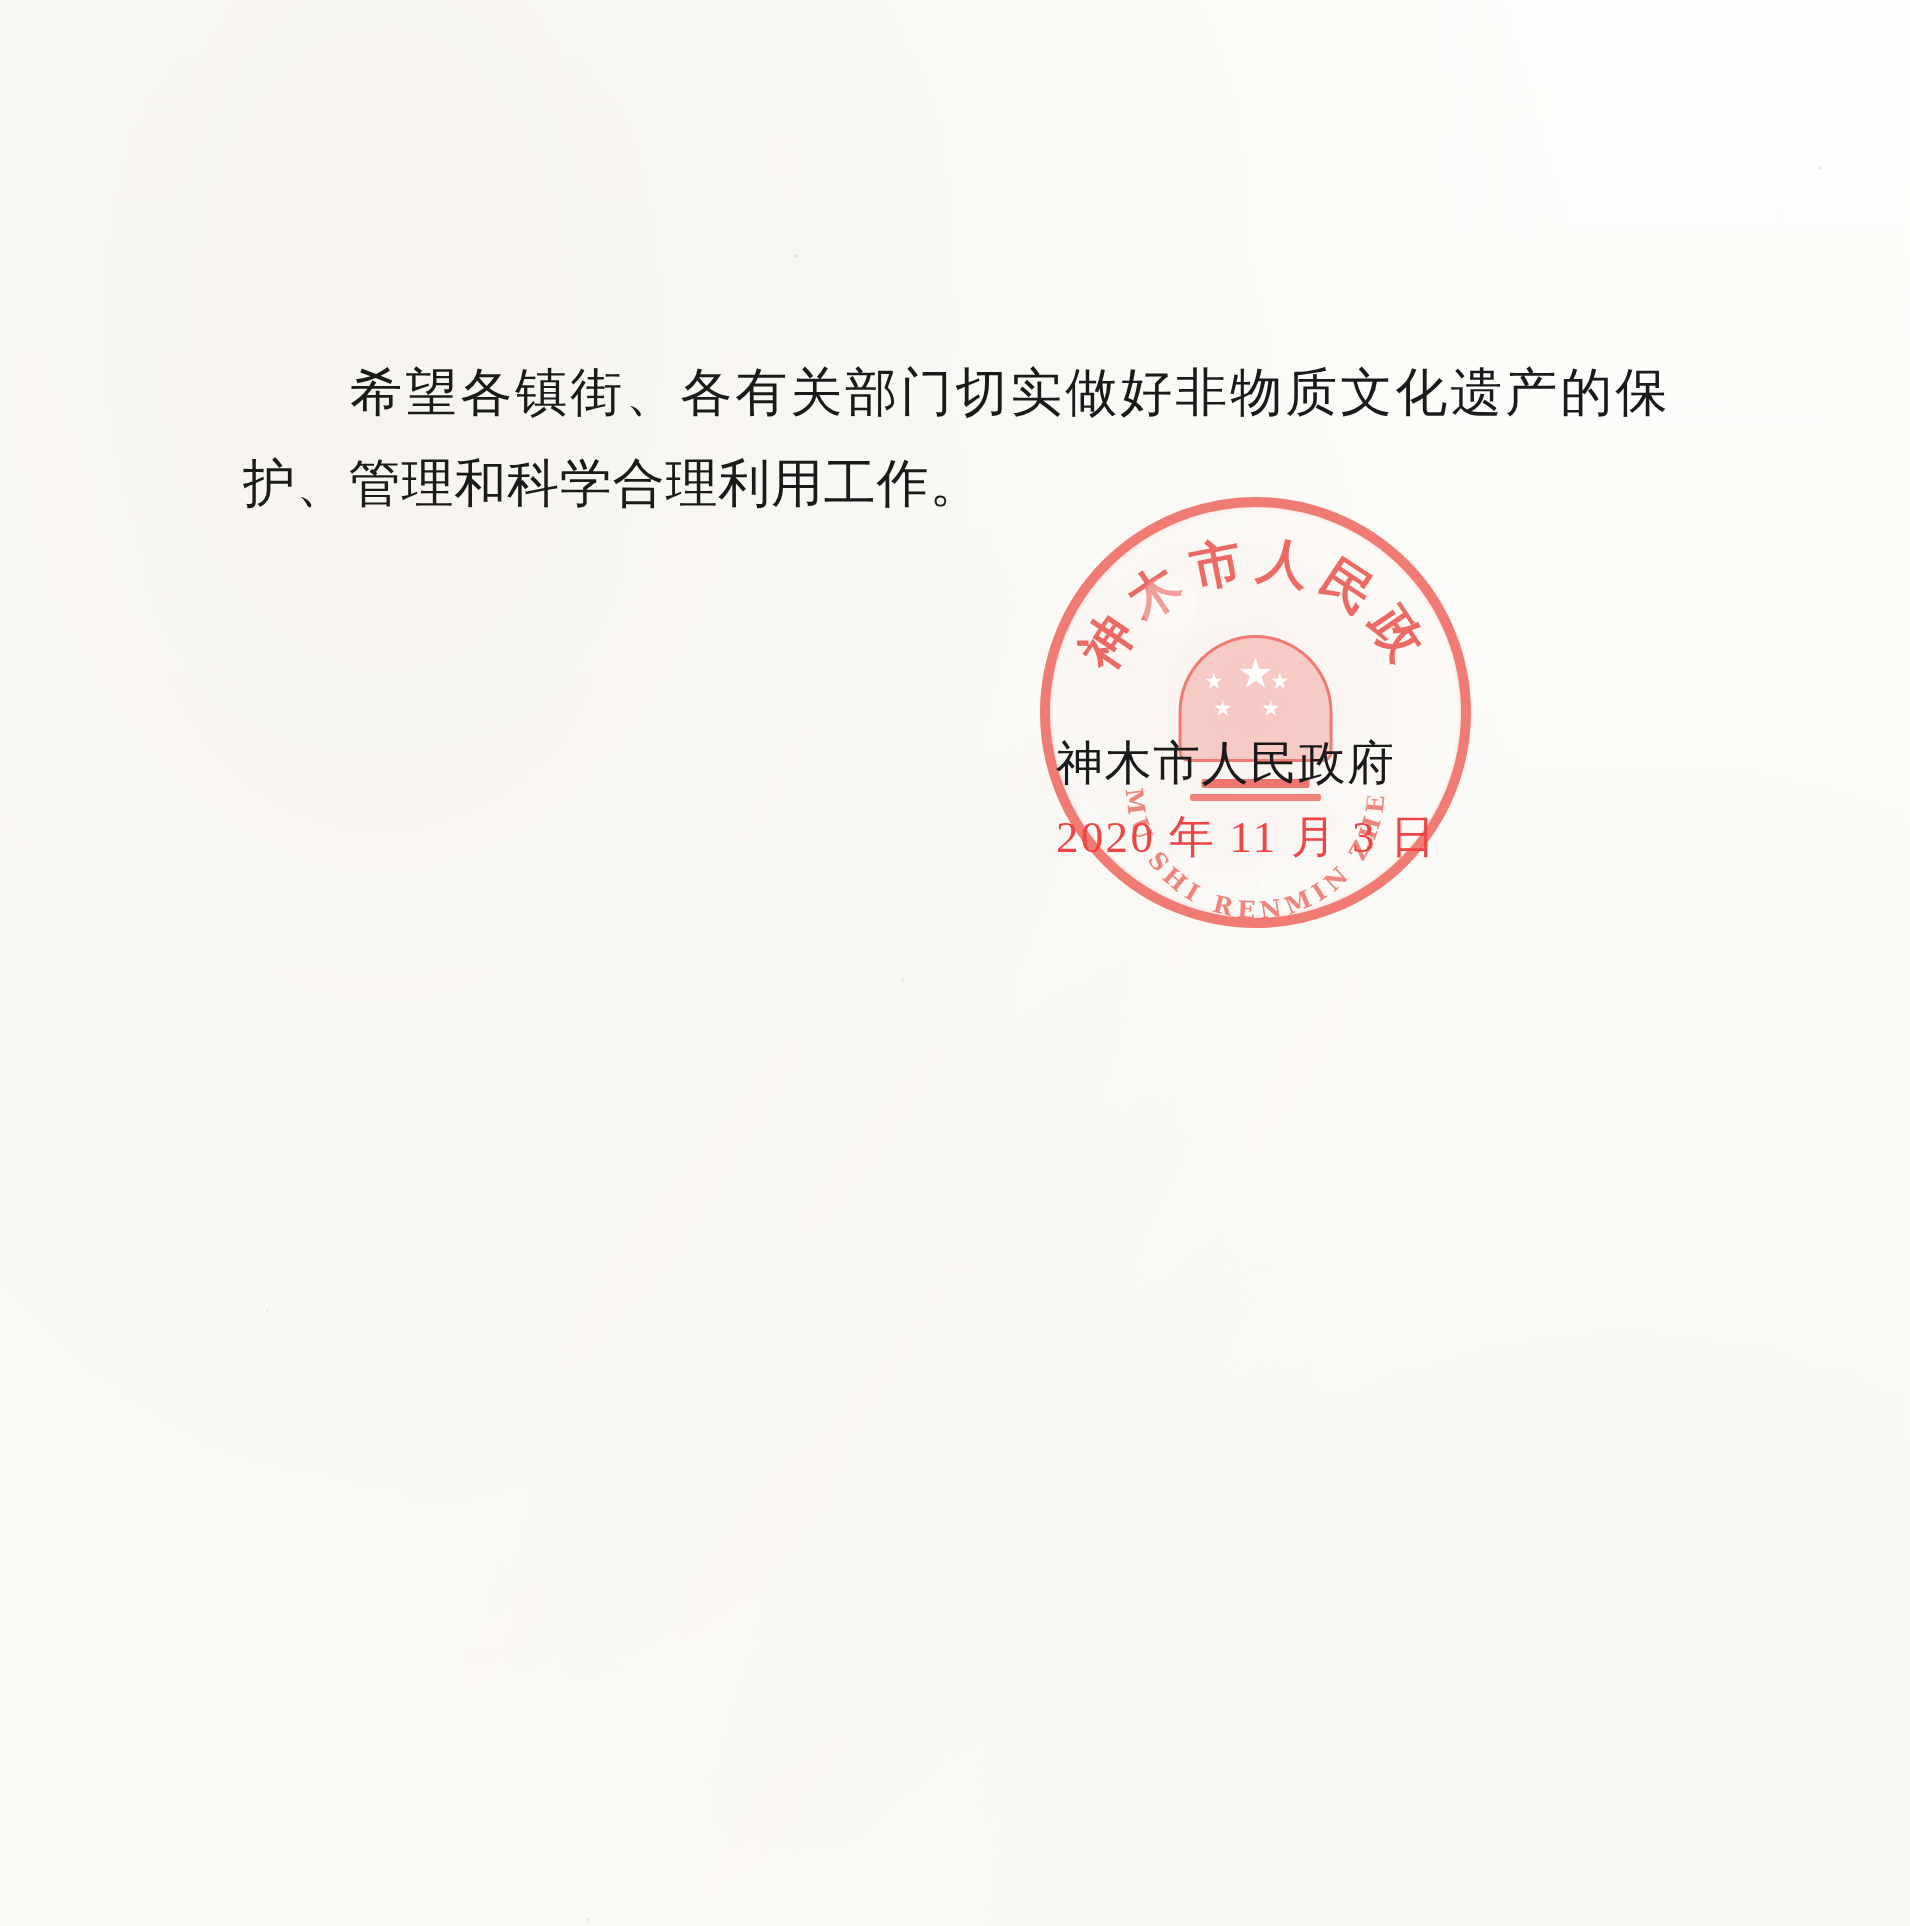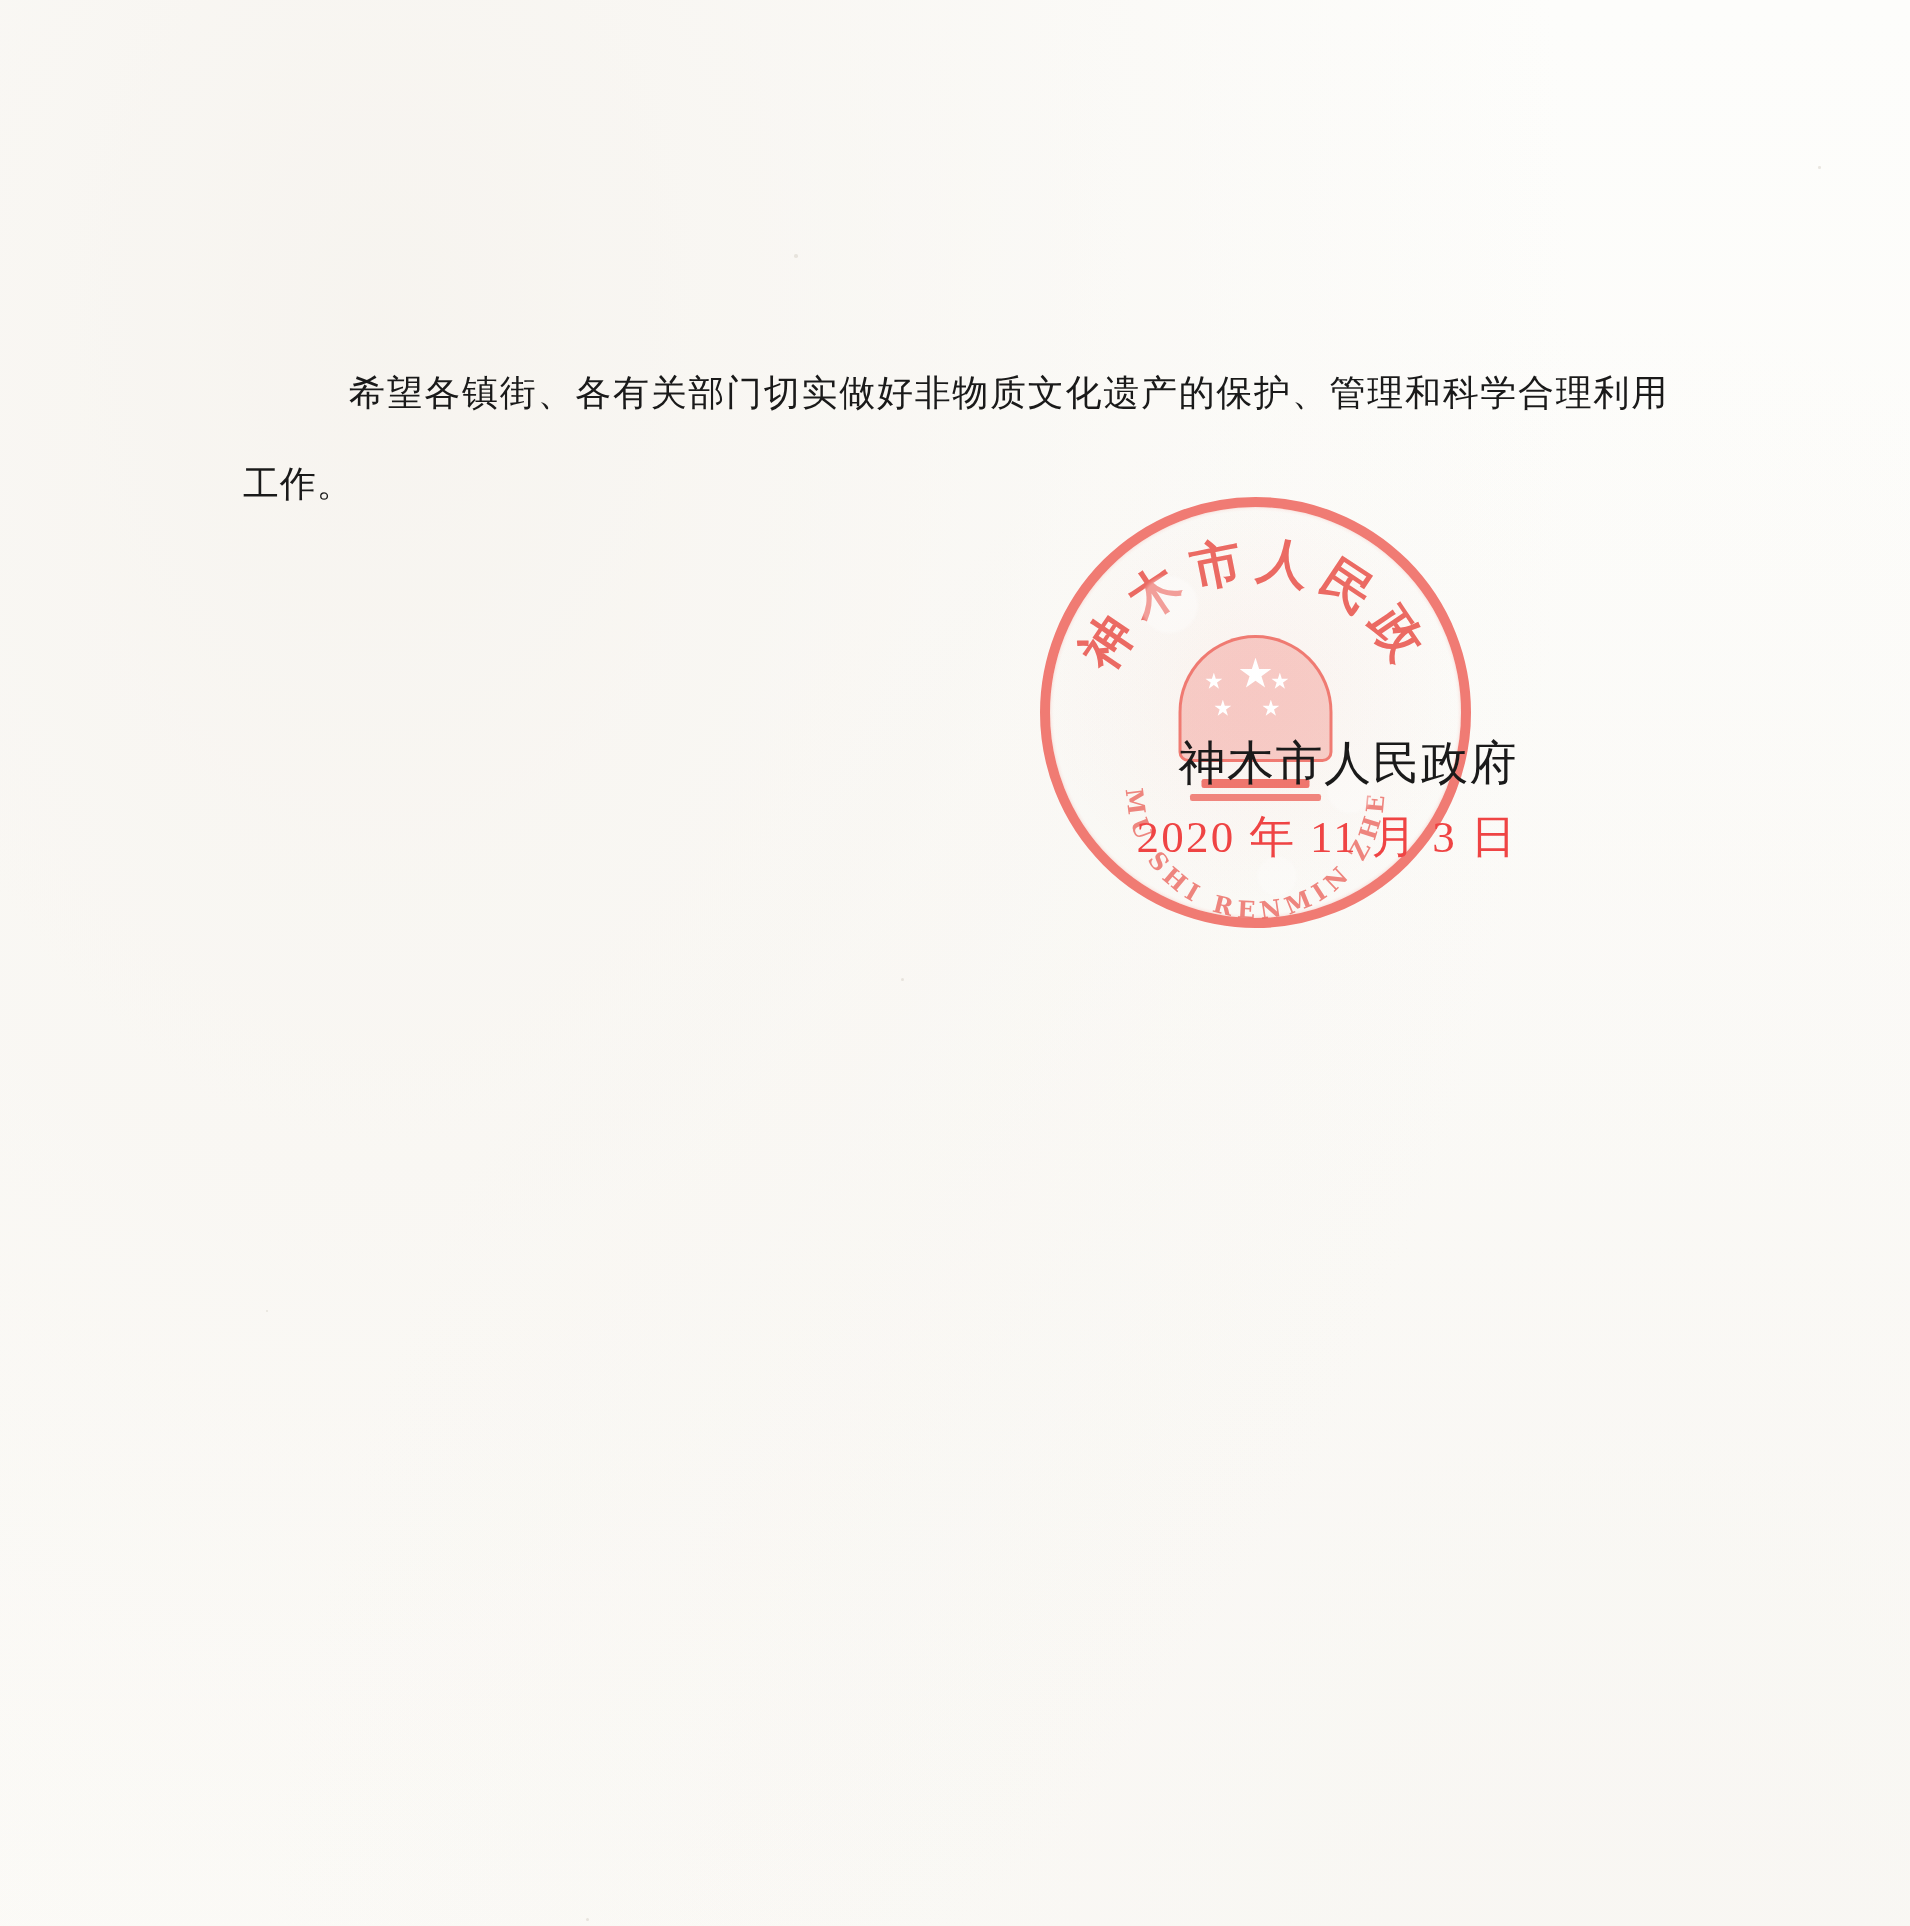--- a/index.html
+++ b/index.html
@@ -32,39 +32,39 @@
     background: #d9d4cb;
     border-radius: 50%;
     opacity: 0.55;
   }
 
   .body-text {
     position: absolute;
     left: 243px;
     top: 347px;
     width: 1425px;
-    font-size: 36px;
+    font-size: 52px;
     line-height: 91px;
     letter-spacing: 0.8px;
     color: #1a1a1a;
     font-family: "DejaVu Serif", "Liberation Serif", serif;
     text-align: justify;
   }
   .body-text .indent {
     display: inline-block;
     width: 105px;
   }
 
   
   .sign-block {
     position: absolute;
     left: 1056px;
     top: 724px;
     width: 462px;
-    text-align: right;
+    text-align: left;
   }
   .sign-line {
     font-size: 47px;
     line-height: 77px;
     color: #1a1a1a;
     font-family: "DejaVu Serif", "Liberation Serif", serif;
     letter-spacing: 1.5px;
     white-space: nowrap;
   }
   .sign-date {

